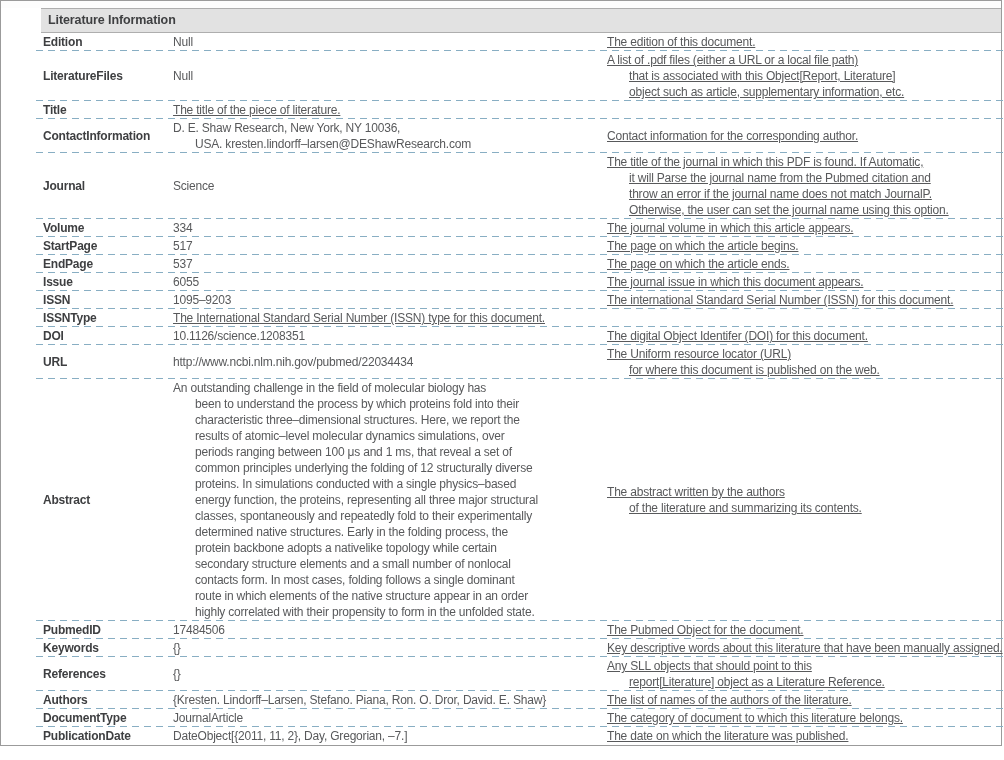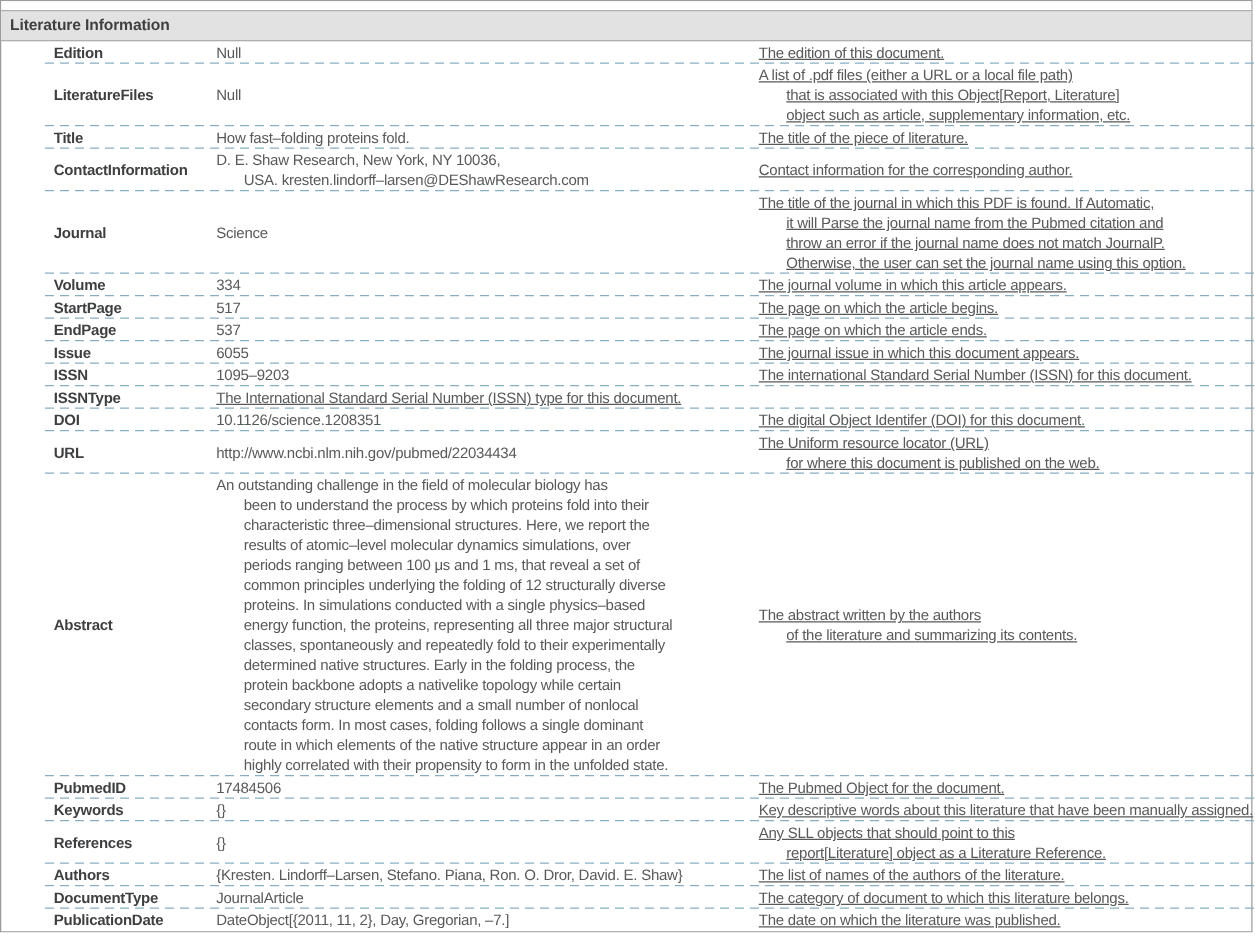--- a/index.html
+++ b/index.html
@@ -32,20 +32,21 @@
   .header-bar{
     background:var(--header-bg);
     border-top:1px solid var(--header-edge);
     border-bottom:1px solid var(--header-edge);
     padding:4px 8px 4px 7px;
     font-weight:bold;
     font-size:12.5px;
     letter-spacing:-0.1px;
     color:var(--label);
     line-height:15px;
+    margin-left:40px;
   }
   .rows{width:100%;margin-left:35px;}
   .row{
     display:grid;
     grid-template-columns:130px 434px 1fr;
     align-items:center;
     padding:1px 4px 1px 7px;
     min-height:18px;
     position:relative;
   }
@@ -92,21 +93,20 @@
   <div class="row">
     <div class="cell-field">LiteratureFiles</div>
     <div class="cell-value">Null</div>
     <div class="cell-desc">A list of .pdf files (either a URL or a local file path)
 that is associated with this Object[Report, Literature]
 object such as article, supplementary information, etc.</div>
   </div>
 
   <div class="row">
     <div class="cell-field">Title</div>
-    <div class="cell-value">How fast–folding proteins fold.</div>
     <div class="cell-desc">The title of the piece of literature.</div>
   </div>
 
   <div class="row">
     <div class="cell-field">ContactInformation</div>
     <div class="cell-value">D. E. Shaw Research, New York, NY 10036,
 USA. kresten.lindorff–larsen@DEShawResearch.com</div>
     <div class="cell-desc">Contact information for the corresponding author.</div>
   </div>
 

